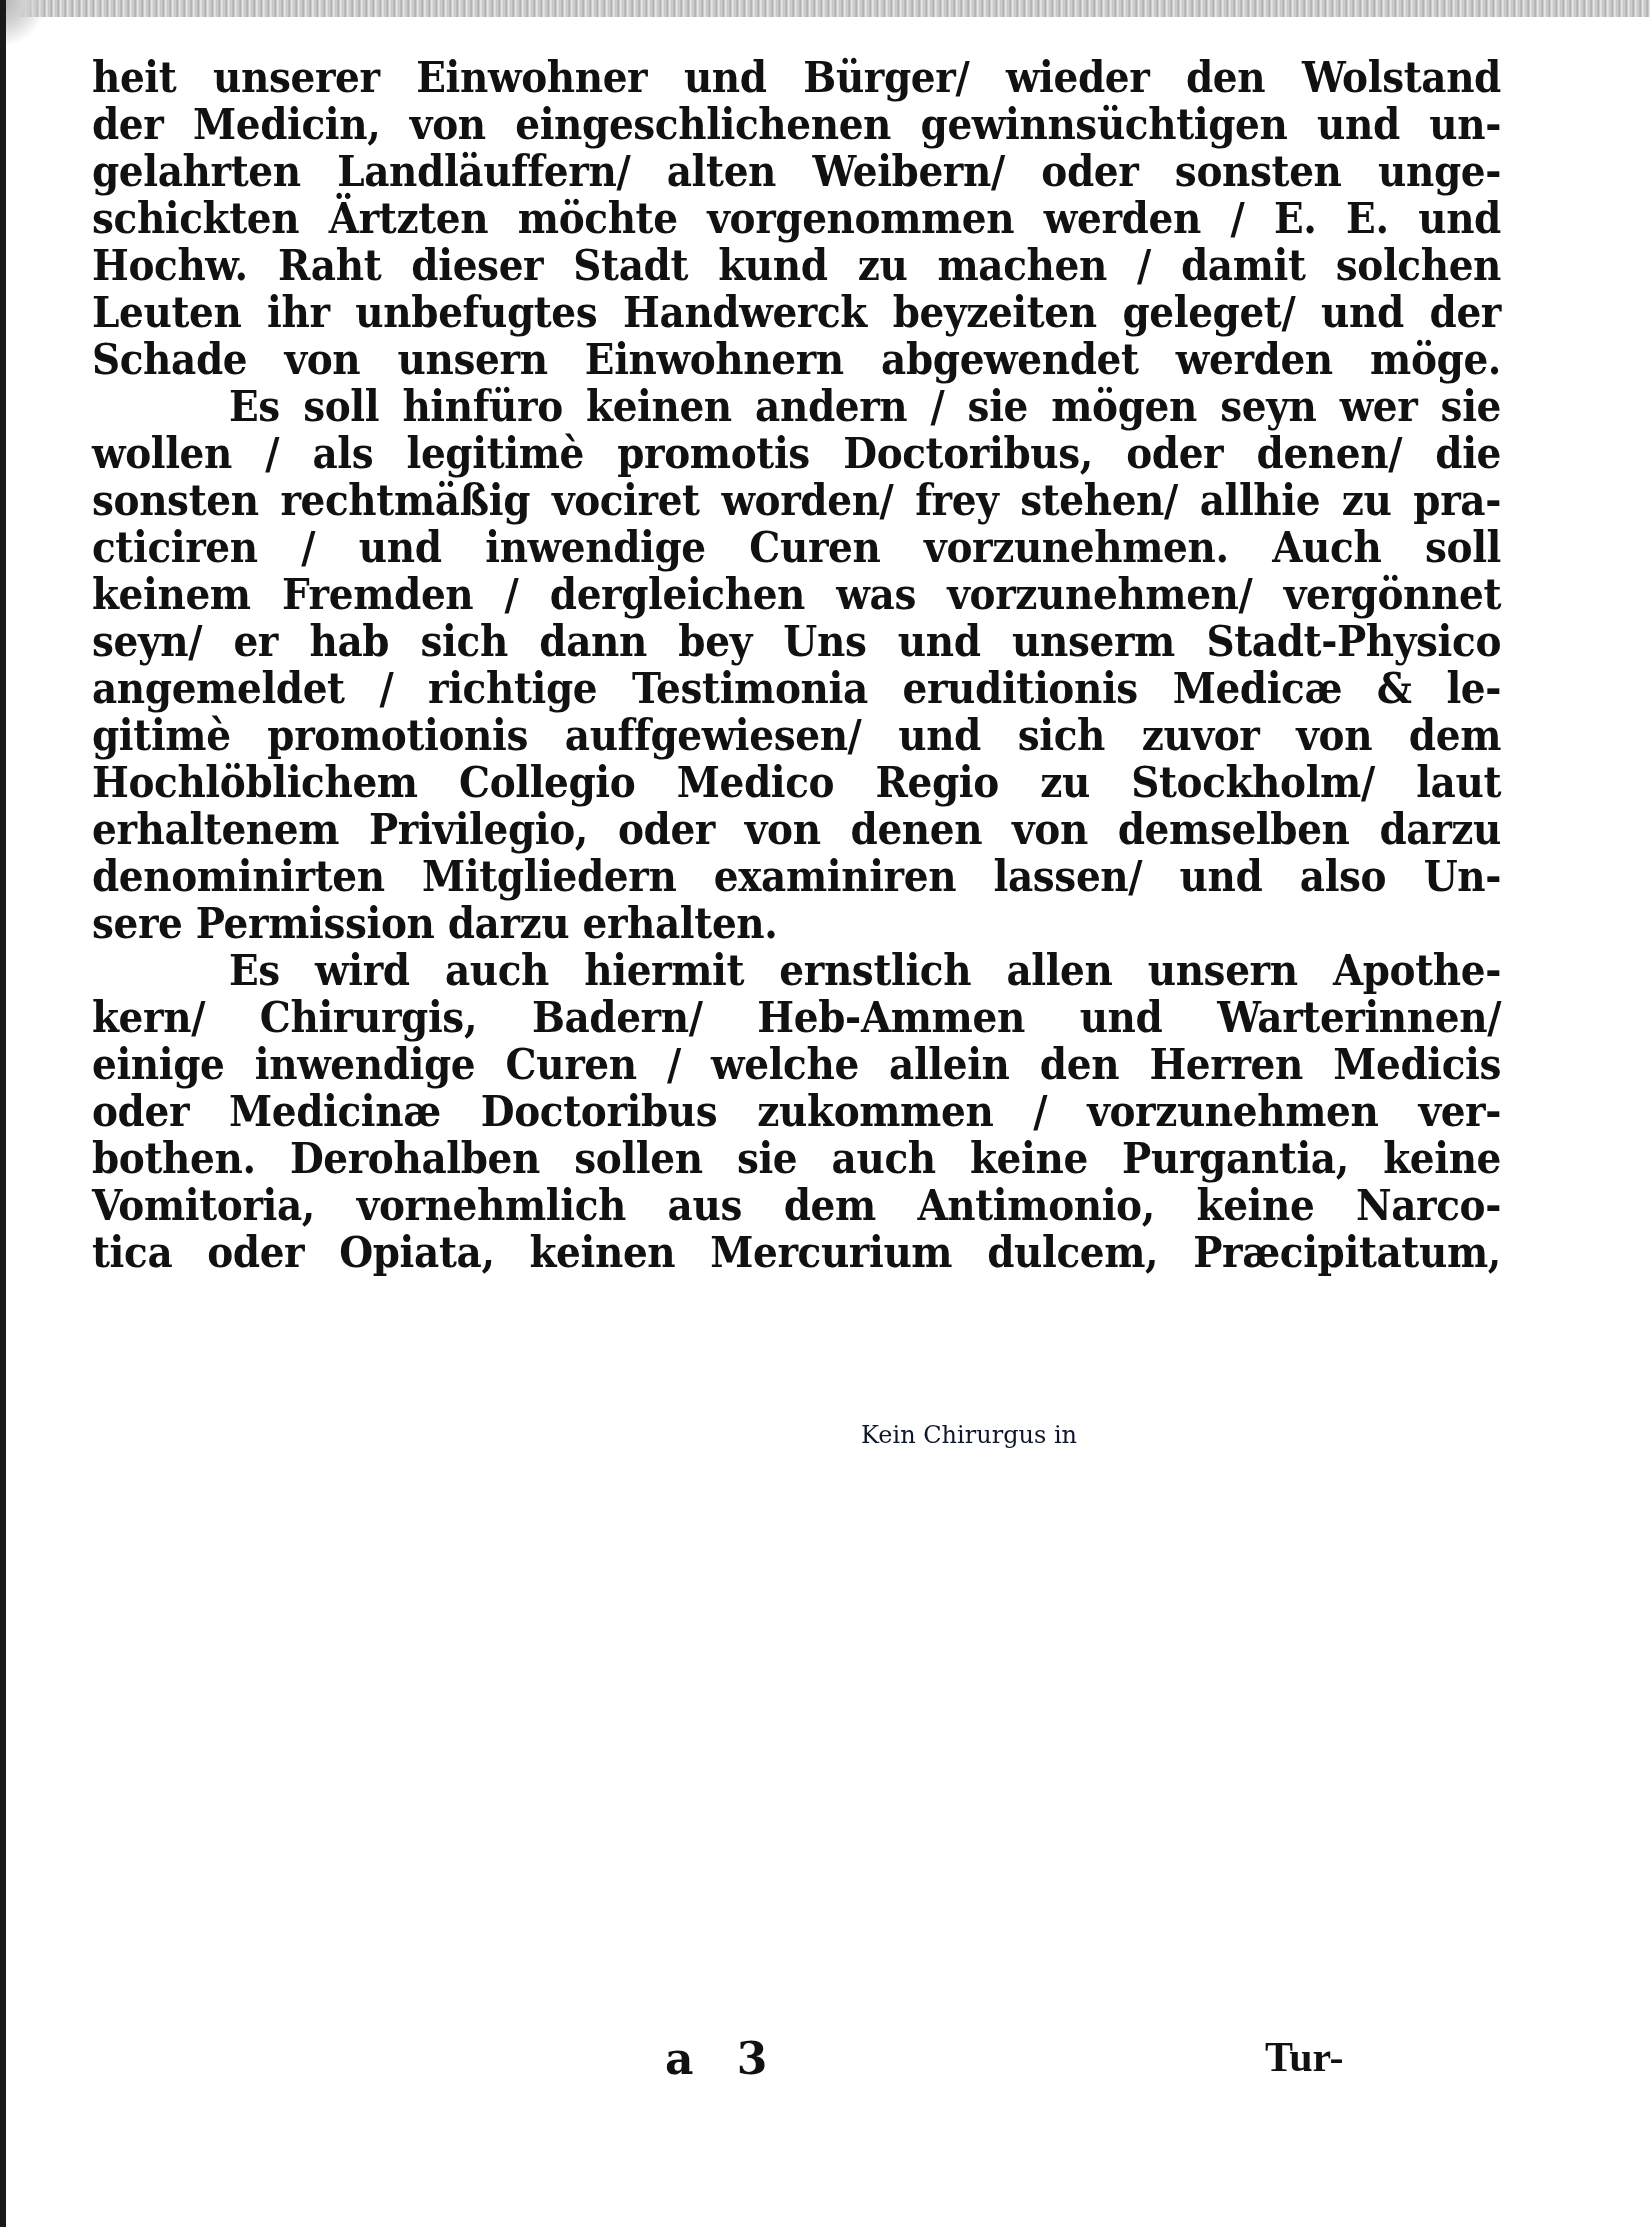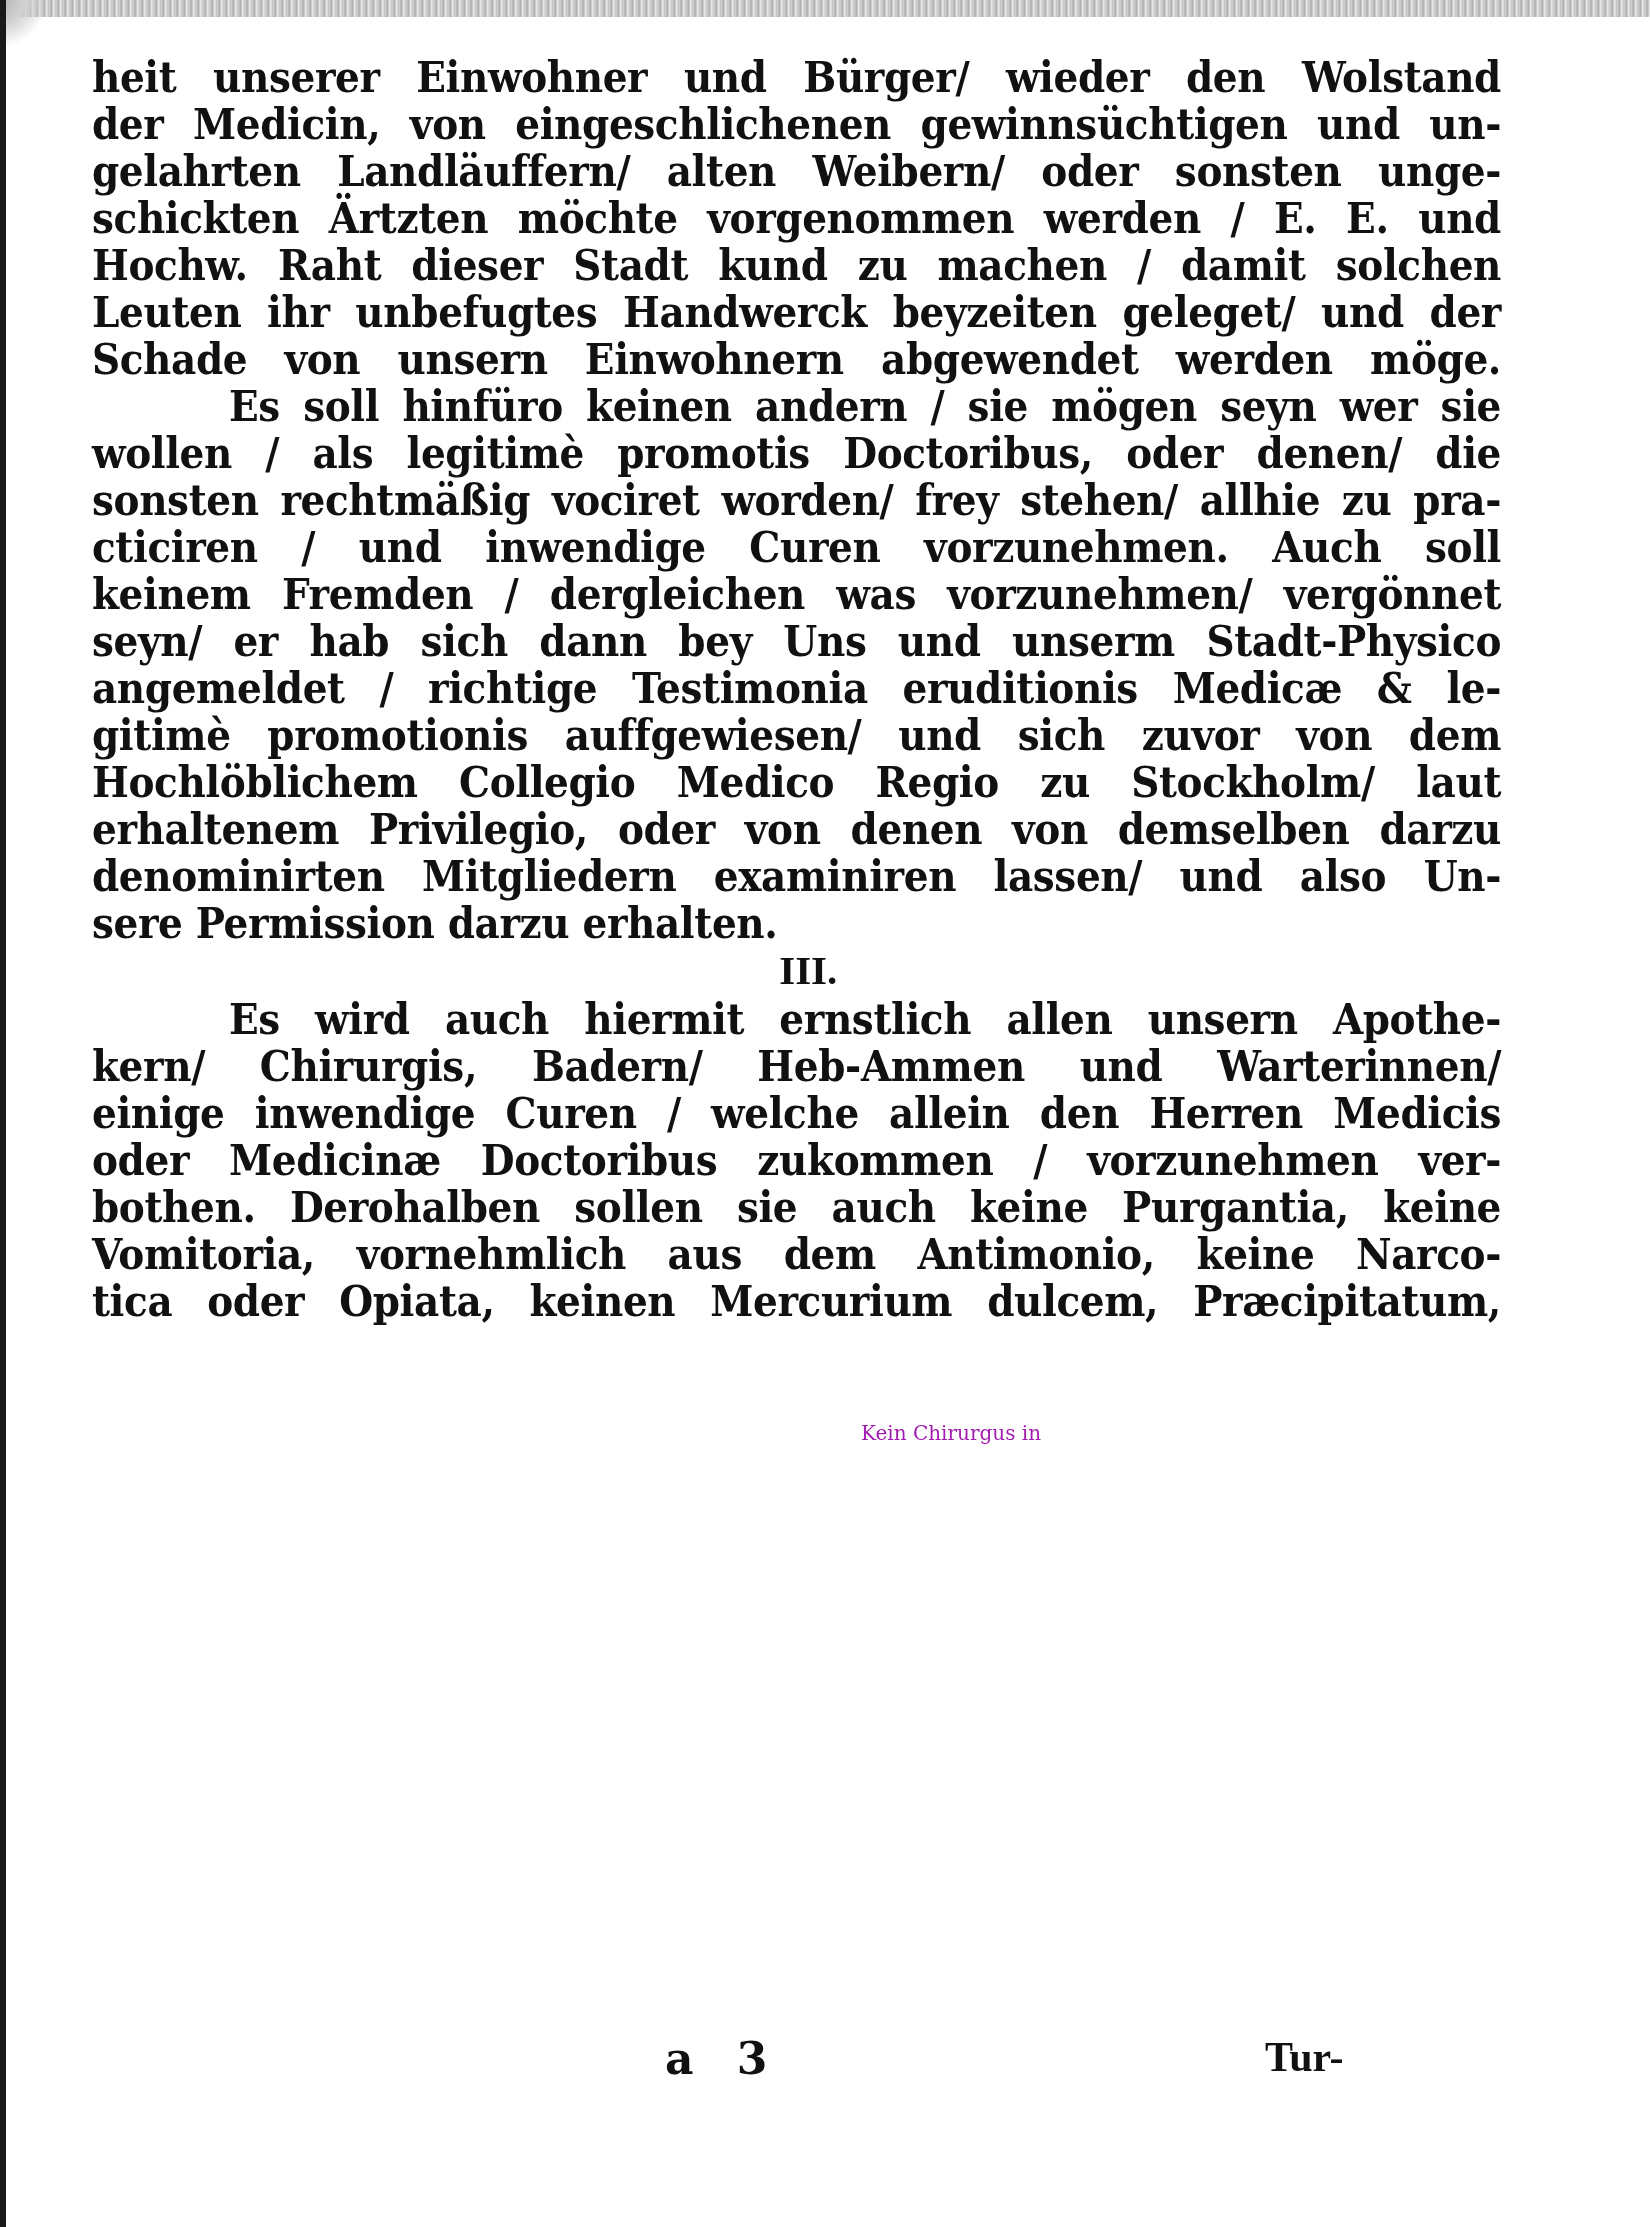--- a/index.html
+++ b/index.html
@@ -67,22 +67,22 @@
       height: 49px;
       line-height: 49px;
       text-align: center;
       font-size: 41px;
       font-weight: bold;
       font-family: "Liberation Serif", "DejaVu Serif", serif;
       padding-left: 23.5px;
     }
     .faint-bleed {
       position: absolute;
-      font-size: 20px;
-      color: #a21caf;
+      font-size: 24px;
+      color: #0f172a;
       font-family: "DejaVu Serif", serif;
       white-space: nowrap;
     }
     .footer {
       position: absolute;
       top: 2033px;
       left: 0;
       width: 1603px;
       height: 55px;
     }
@@ -133,21 +133,20 @@
     <span class="line">keinem Fremden / dergleichen was vorzunehmen/ vergönnet</span>
     <span class="line">seyn/ er hab sich dann bey Uns und unserm Stadt-Physico</span>
     <span class="line">angemeldet / richtige Testimonia eruditionis Medicæ &amp; le-</span>
     <span class="line">gitimè promotionis auffgewiesen/  und sich zuvor von dem</span>
     <span class="line">Hochlöblichem Collegio Medico Regio zu Stockholm/ laut</span>
     <span class="line">erhaltenem Privilegio, oder von denen von demselben darzu</span>
     <span class="line">denominirten Mitgliedern examiniren lassen/ und also Un-</span>
     <span class="line last">sere Permission darzu erhalten.</span>
   </div>
 
-  <div class="section-num">III.</div>
 
   <div class="section">
     <span class="line indent">Es wird auch hiermit ernstlich allen unsern Apothe-</span>
     <span class="line">kern/ Chirurgis, Badern/ Heb-Ammen und Warterinnen/</span>
     <span class="line">einige inwendige Curen / welche allein den Herren Medicis</span>
     <span class="line">oder Medicinæ Doctoribus zukommen / vorzunehmen ver-</span>
     <span class="line">bothen.    Derohalben sollen sie auch keine Purgantia, keine</span>
     <span class="line">Vomitoria, vornehmlich aus dem Antimonio, keine Narco-</span>
     <span class="line">tica oder Opiata, keinen Mercurium dulcem, Præcipitatum,</span>
   </div>

